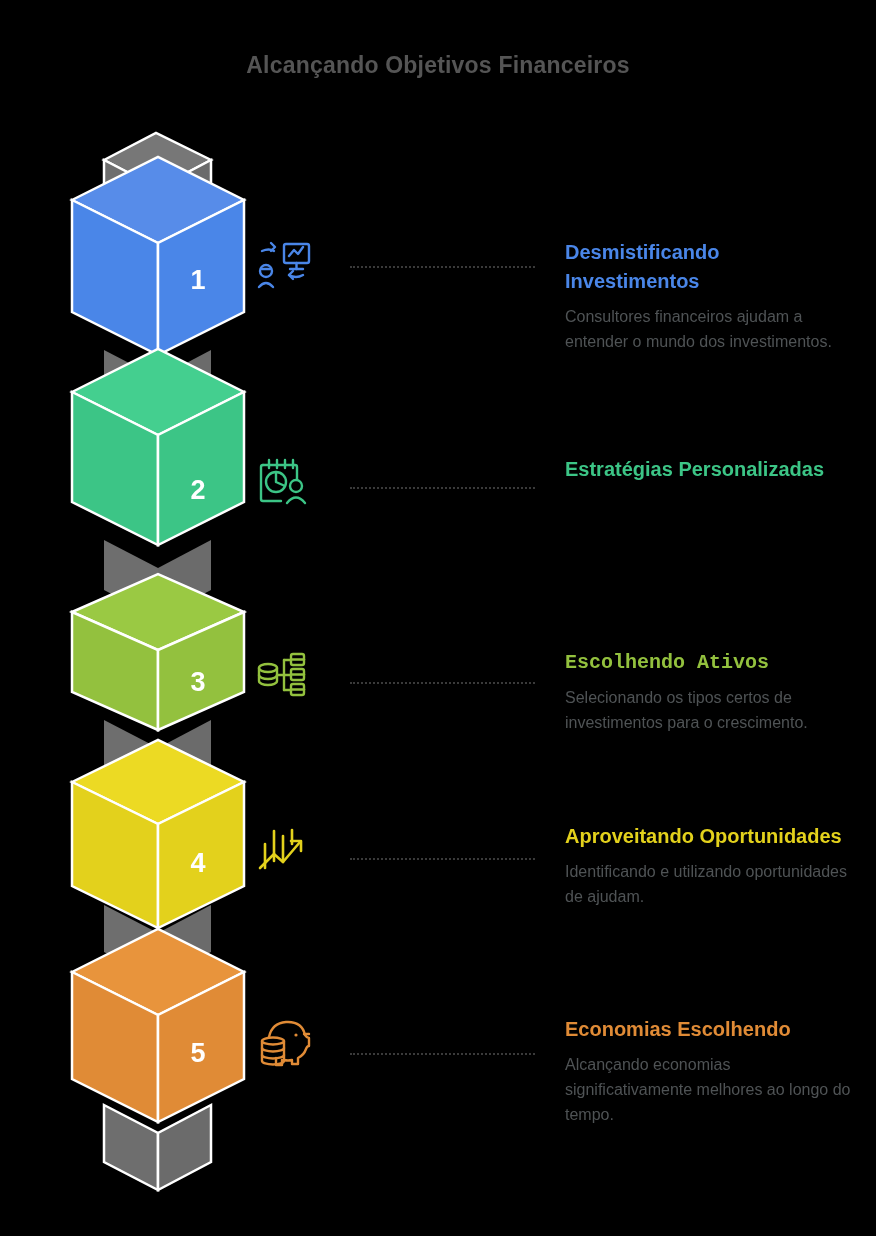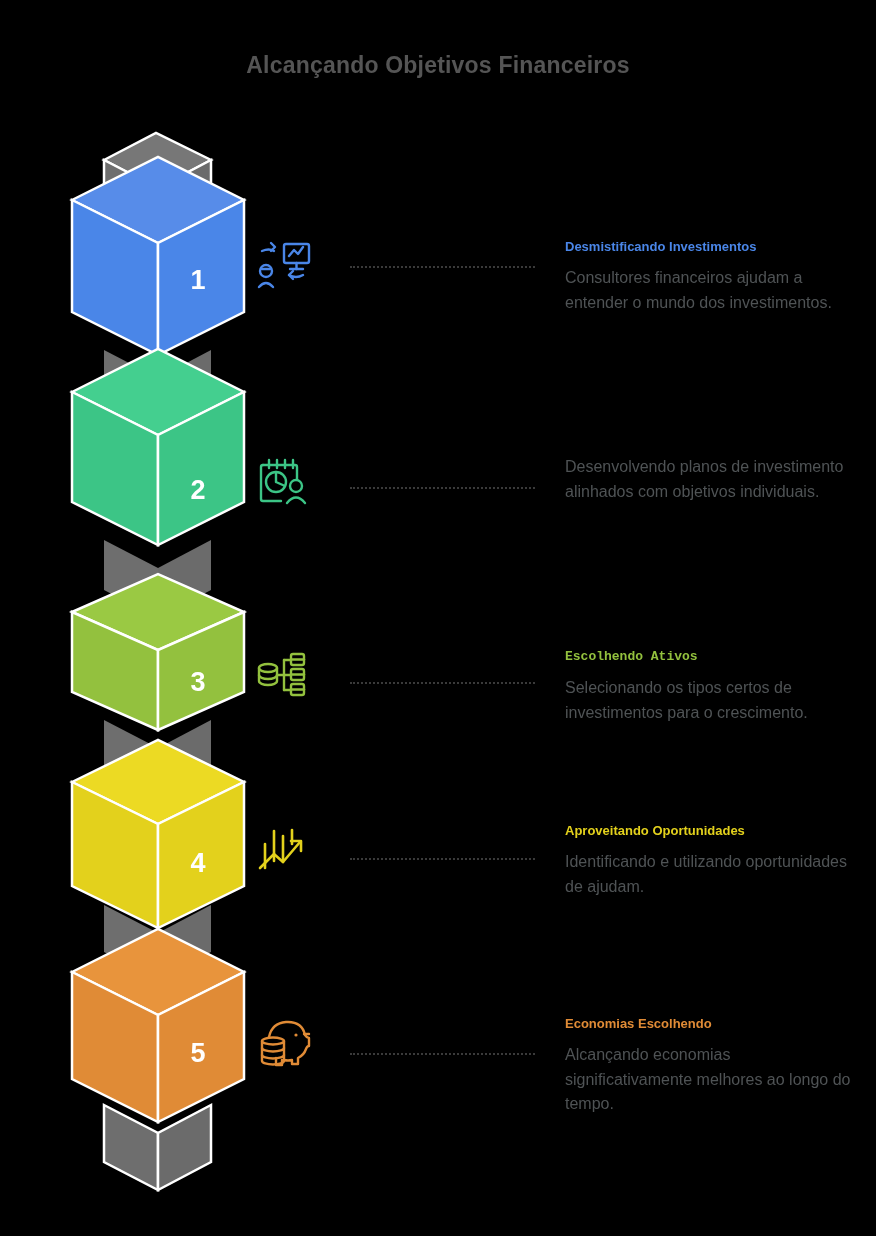--- a/index.html
+++ b/index.html
@@ -73,21 +73,21 @@
     height: 0;
     width: 185px;
     border-top: 2px dotted #3a3a3a;
   }
   .step-text {
     position: absolute;
     left: 310px;
     width: 290px;
   }
   .step-heading {
-    font-size: 13px;
+    font-size: 20px;
     font-weight: bold;
     line-height: 1.45;
     margin: 0 0 9px 0;
   }
   .step-desc {
     font-size: 16px;
     line-height: 1.55;
     color: #4f5355;
     margin: 0;
   }
@@ -190,21 +190,21 @@
       <path d="M8 10 a2 2 0 0 0 -2 2 v32 a2 2 0 0 0 2 2 h18"></path>
       <path d="M14 5 v8 M22 5 v8 M30 5 v8 M38 5 v8"></path>
       <circle cx="21" cy="27" r="10"></circle>
       <path d="M21 27 v-10 M21 27 l9 4"></path>
       <circle cx="41" cy="31" r="6"></circle>
       <path d="M32 48 q9 -11 18 0"></path>
     </svg>
   </div>
   <div class="dotted-line" style="top:32px;"></div>
   <div class="step-text">
-    <p class="step-desc">Desenvolvendo planos de investimento alinhados com objetivos individuais.</p>
+    <p class="step-heading" style="color:#3cc586;">Estratégias Personalizadas</p>
   </div>
 </div>
 
 <div class="step-row" style="top:648px;">
   <div class="step-icon">
     <svg width="60" height="56" viewBox="0 0 60 56" fill="none" stroke="#93c13e" stroke-width="2.4" stroke-linecap="round" stroke-linejoin="round">
       <ellipse cx="13" cy="20" rx="9" ry="4"></ellipse>
       <path d="M4 20 v13 a9 4 0 0 0 18 0 v-13"></path>
       <path d="M4 27 a9 4 0 0 0 18 0"></path>
       <path d="M22 27 h7"></path>

